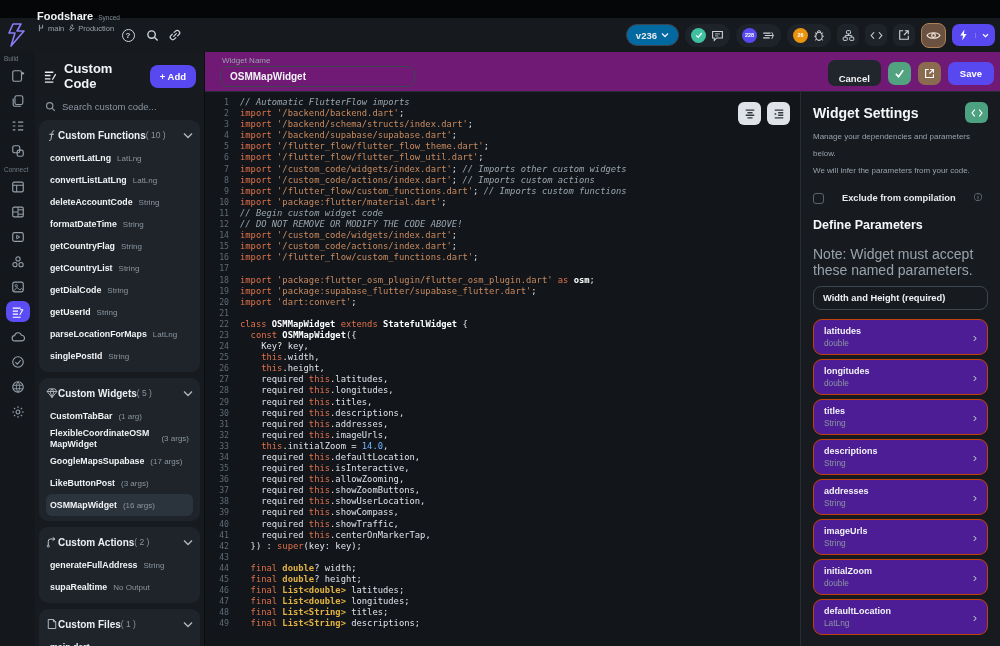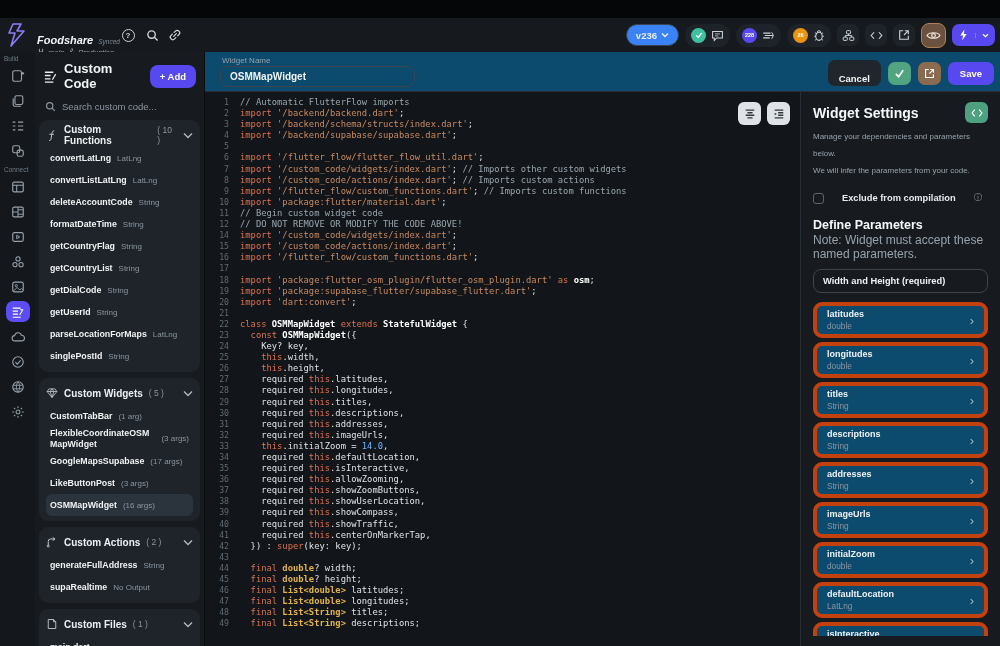--- a/index.html
+++ b/index.html
@@ -4,31 +4,31 @@
 <style>
   * { margin:0; padding:0; box-sizing:border-box; }
   html,body { width:1000px; height:646px; overflow:hidden; background:#0a0d10;
     font-family:"Liberation Sans", sans-serif; color:#eceff2; }
   svg { display:block; }
 
   
   .window-strip { position:absolute; left:0; top:0; width:1000px; height:18px; background:#040608; }
   .topbar { position:absolute; left:0; top:18px; width:1000px; height:34px; background:#161a1f; }
   .logo { position:absolute; left:4px; top:21px; width:27px; height:27px; display:flex; align-items:center; justify-content:center; }
-  .project-block { position:absolute; left:37px; top:34px;font-style:italic; }
+  .project-block { position:absolute; left:37px; top:10px; }
   .project-row1 { display:flex; align-items:baseline; gap:5px; }
   .project-name { font-size:11px; font-weight:bold; color:#f2f4f6; }
   .sync-label { font-size:6.5px; color:#7d8791; }
   .project-row2 { display:flex; align-items:flex-start; gap:3px; margin-top:2px; color:#98a2ab; font-size:7.5px; }
   .tb-iconbtn { position:absolute; top:26px; width:18px; height:18px; display:flex; align-items:center; justify-content:center; color:#ced4da; }
   .help-circle { width:13px; height:13px; border:1.2px solid #ced4da; border-radius:50%; font-size:8px; font-weight:bold;
     display:flex; align-items:center; justify-content:center; color:#ced4da; }
   .topbar-right { position:absolute; right:5px; top:22px; display:flex; align-items:center; gap:6px; height:26px; }
   .version-pill { display:flex; align-items:center; gap:4px; height:22px; padding:0 9px; border:1px solid #3a424b;
-    border-radius:11px; background:#3b82f6; font-size:9.5px; font-weight:bold; color:#e8ebee; }
+    border-radius:11px; background:#0369a1; font-size:9.5px; font-weight:bold; color:#e8ebee; }
   .pill-group { display:flex; align-items:center; gap:5px; height:23px; padding:0 6px; border-radius:12px; background:#1d2329; }
   .badge-circle { width:15px; height:15px; border-radius:50%; display:flex; align-items:center; justify-content:center;
     font-size:5.5px; font-weight:bold; color:#fff; }
   .round-btn { width:22px; height:22px; border-radius:7px; background:#1d2329; display:flex; align-items:center;
     justify-content:center; color:#ced4da; }
   .eye-btn { width:25px; height:25px; border-radius:8px; background:#6b5140; border:1.5px solid #b08055;
     display:flex; align-items:center; justify-content:center; color:#f0e6dc; }
   .run-split { display:flex; align-items:center; height:22px; border-radius:7px; background:#5748f0; color:#fff; }
   .run-split .bolt-part { padding:0 7px; display:flex; align-items:center; }
   .run-split .chev-part { padding:0 6px; border-left:1px solid rgba(255,255,255,.25); display:flex; align-items:center; }
@@ -47,33 +47,33 @@
   .cc-header { display:flex; align-items:center; padding:9px 8px 6px 8px; gap:6px; }
   .cc-title { font-size:13px; font-weight:bold; color:#f2f4f6; flex:1; }
   .add-btn { background:#5748f0; color:#fff; font-size:9.5px; font-weight:bold; border:none; border-radius:8px;
     padding:6px 10px; }
   .cc-search { display:flex; align-items:center; gap:6px; padding:4px 10px 8px 10px; color:#8b95a0; }
   .cc-search input { background:transparent; border:none; outline:none; color:#aeb7c0; font-size:9.5px; width:120px;
     font-family:"Liberation Sans", sans-serif; }
   .cc-search input::placeholder { color:#8b95a0; }
   .cc-sections { flex:1; overflow:hidden; padding:0 4px; display:flex; flex-direction:column; gap:6px; }
   .cc-section { background:#1e242a; border-radius:9px; padding:3px 7px 5px 7px; }
-  .cc-sec-header { display:flex; align-items:center; gap:6px; height:24px; color:#eceff2; }
+  .cc-sec-header { display:flex; align-items:center; height:24px; color:#eceff2; }
   .cc-sec-title { font-size:10px; font-weight:bold; }
   .cc-sec-count { font-size:8.5px; color:#8b95a0; }
   .cc-sec-chevron { margin-left:auto; color:#aeb7c0; }
   .cc-sec-icon { color:#c3cad1; display:flex; }
   .cc-item { display:flex; align-items:center; gap:6px; min-height:22px; padding:1px 4px; border-radius:6px; }
   .cc-item.selected { background:#2b333c; }
   .cc-item-name { font-size:8.8px; font-weight:bold; color:#f0f2f4; word-break:break-all; line-height:1.2; }
   .cc-item-meta { font-size:8px; color:#8b95a0; white-space:nowrap; }
   .cc-item-meta.right { margin-left:auto; }
 
   
-  .editor-header { position:absolute; left:205px; top:52px; width:795px; height:40px; background:#0c4a6e;
+  .editor-header { position:absolute; left:205px; top:52px; width:795px; height:40px; background:#701a75;
     border-bottom:1px solid #262d34; }
   .wn-label { position:absolute; left:17px; top:4px; font-size:8px; color:#98a2ab; }
   .wn-input { position:absolute; left:15px; top:14px; width:195px; height:21px; background:transparent;
     border:1px solid #3d454e; border-radius:8px; color:#f2f4f6; font-size:10px; font-weight:bold; padding:0 9px;
     font-family:"Liberation Sans", sans-serif; }
   .eh-buttons { position:absolute; right:6px; top:8px; display:flex; align-items:center; gap:7px; }
   .cancel-btn { height:23px; padding:13px 11px; background:#21262c; color:#f2f4f6; font-size:9.5px; font-weight:bold;
     border:none; border-radius:7px; }
   .sq-btn { width:23px; height:23px; border-radius:7px; border:none; display:flex; align-items:center;
     justify-content:center; color:#fff; }
@@ -81,45 +81,45 @@
   .sq-btn.brown { background:#8b6b4f; }
   .save-btn { height:23px; padding:0 12px; background:#5748f0; color:#fff; font-size:9.5px; font-weight:bold;
     border:none; border-radius:7px; }
 
   
   .editor { position:absolute; left:205px; top:92px; width:595px; height:554px; background:#12161b; overflow:hidden; }
   .code-pane { padding-top:5px; font-family:"DejaVu Sans Mono", monospace; font-size:8.8px; }
   .code-line { display:flex; height:11.1px; line-height:11.1px; }
   .ln { width:24px; text-align:right; color:#5f6a73; flex:none; font-size:8.2px; }
   .code-text { white-space:pre; margin-left:11px; color:#dfe3e8; }
-  .tok-c { color:#9aa5ad; } .tok-k { color:#e0714a; } .tok-s { color:#c98a5e; }
+  .tok-c { color:#9aa5ad;font-style:italic; } .tok-k { color:#e0714a; } .tok-s { color:#c98a5e; }
   .tok-p { color:#dfe3e8; } .tok-n { color:#6cb6ff; }
   .tok-t { color:#e3b341; font-weight:bold; } .tok-b { color:#ffffff; font-weight:bold; }
   .editor-tools { position:absolute; right:10px; top:10px; display:flex; gap:6px; }
   .fmt-btn { width:23px; height:23px; border-radius:6px; background:#dfe3e7; border:none; display:flex;
     align-items:center; justify-content:center; color:#30373e; }
 
   
   .settings { position:absolute; left:800px; top:92px; width:200px; height:554px; background:#171b20;
     border-left:1px solid #262d34; padding:10px 12px; overflow:hidden; display:flex; flex-direction:column; }
   .ws-title-row { display:flex; align-items:center; justify-content:space-between; }
   .ws-title { font-size:14px; font-weight:bold; color:#f5f7f8; }
   .ws-code-btn { width:23px; height:21px; border-radius:6px; background:#4ca181; border:none; color:#fff;
     display:flex; align-items:center; justify-content:center; }
   .ws-desc { margin-top:5px; font-size:8px; line-height:17px; color:#98a2ab; }
   .ws-check-row { display:flex; align-items:center; gap:18px; margin-top:13px; }
   .ws-checkbox { width:11px; height:11px; border:1.3px solid #5a646e; border-radius:3px; background:transparent; }
   .ws-check-label { font-size:9.3px; font-weight:bold; color:#e8ebee; }
   .info-glyph { font-size:8.5px; color:#8b95a0; }
   .dp-title { margin-top:14px; font-size:12.5px; font-weight:bold; color:#f5f7f8; }
-  .dp-note { margin-top:1px; font-size:12px; color:#98a2ab; }
+  .dp-note { margin-top:14px; font-size:14px; color:#98a2ab; }
   .size-field { margin-top:8px; height:24px; border:1px solid #3d454e; border-radius:8px; display:flex;
     align-items:center; padding:0 9px; font-size:9.3px; font-weight:bold; color:#eef1f3; }
   .param-list { margin-top:9px; display:flex; flex-direction:column; gap:4px; overflow:hidden; flex:1; }
-  .param-card { flex:none; height:36px; border:4px solid #c2410c; border-radius:9px; background:#0c4a6e;
+  .param-card { flex:none; height:36px; border:1px solid #c2410c; border-radius:9px; background:#4c1d95;
     display:flex; align-items:center; padding:0 10px; }
   .param-texts { flex:1; }
   .param-name { font-size:9px; font-weight:bold; color:#f0f2f4; }
   .param-type { font-size:8.3px; color:#8b95a0; margin-top:2px; }
   .param-chevron { color:#aeb7c0; font-size:13px; line-height:1; }
 </style>
 </head>
 <body>
 
 <div class="window-strip"></div>
@@ -516,20 +516,21 @@
       <div class="code-line">
         <span class="ln">3</span>
         <span class="code-text"><span class="tok-k">import</span><span class="tok-s"> '/backend/schema/structs/index.dart'</span><span class="tok-p">;</span></span>
       </div>
       <div class="code-line">
         <span class="ln">4</span>
         <span class="code-text"><span class="tok-k">import</span><span class="tok-s"> '/backend/supabase/supabase.dart'</span><span class="tok-p">;</span></span>
       </div>
       <div class="code-line">
         <span class="ln">5</span>
+        <span class="code-text"><span class="tok-k">import</span><span class="tok-s"> '/flutter_flow/flutter_flow_theme.dart'</span><span class="tok-p">;</span></span>
       </div>
       <div class="code-line">
         <span class="ln">6</span>
         <span class="code-text"><span class="tok-k">import</span><span class="tok-s"> '/flutter_flow/flutter_flow_util.dart'</span><span class="tok-p">;</span></span>
       </div>
       <div class="code-line">
         <span class="ln">7</span>
         <span class="code-text"><span class="tok-k">import</span><span class="tok-s"> '/custom_code/widgets/index.dart'</span><span class="tok-p">; </span><span class="tok-c">// Imports other custom widgets</span></span>
       </div>
       <div class="code-line">

